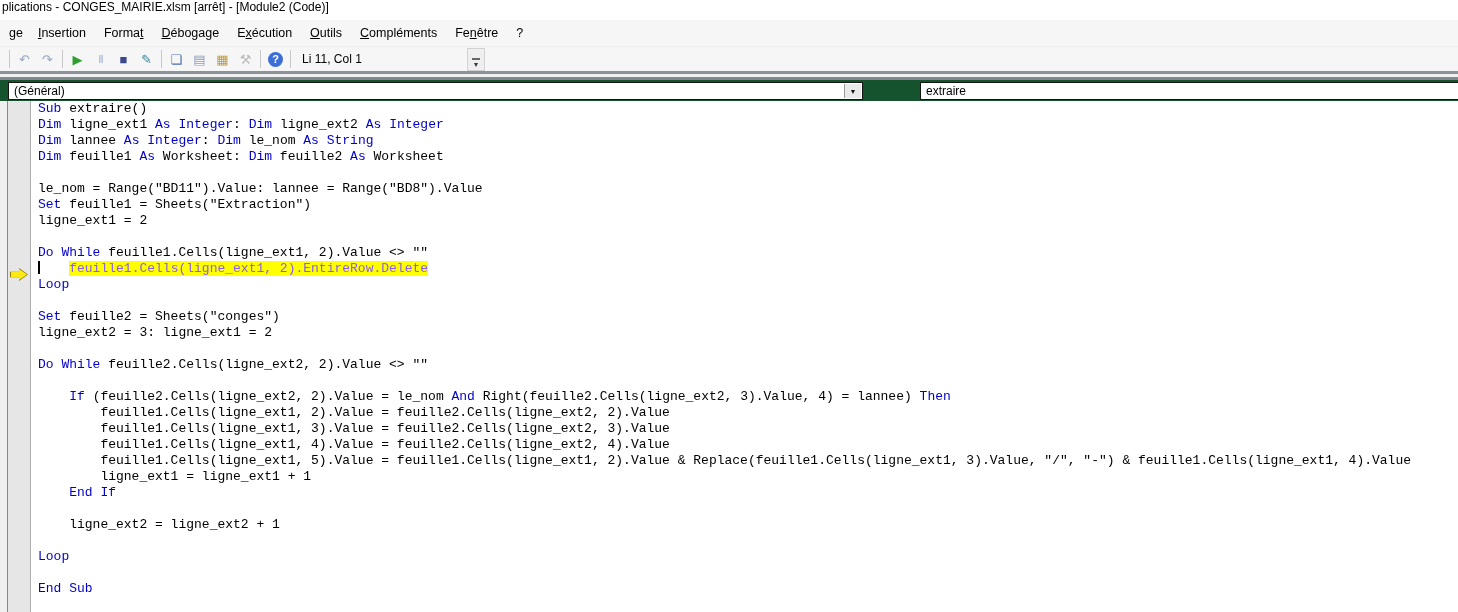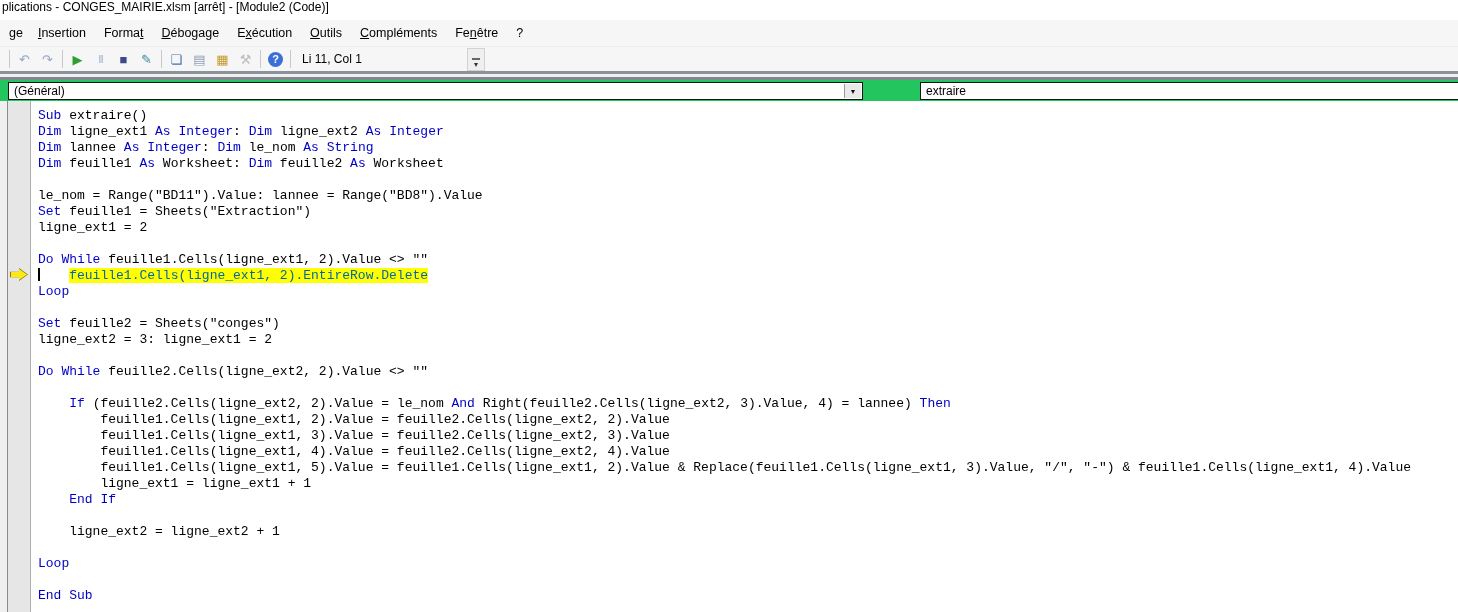--- a/index.html
+++ b/index.html
@@ -27,41 +27,41 @@
     justify-content:center;font-size:11px;font-weight:bold;}
   .poslabel{font-size:12px;margin-left:8px;white-space:pre;}
   .overflow{position:absolute;left:467px;top:1px;width:16px;height:21px;
     display:flex;flex-direction:column;align-items:center;justify-content:flex-end;
     border:1px solid #d2d2d2;background:#efefef;}
   .ofl-bar{width:8px;height:2px;background:#666;margin-bottom:2px;}
   .ofl-chev{font-size:8px;color:#333;line-height:6px;margin-bottom:2px;}
   
   .dockedge{height:9px;background:linear-gradient(#8d929a 0 3px,#f0f0f0 3px 6px,#83888f 6px 9px);}
   
-  .procbar{height:22px;background:#22c55e;position:relative;}
+  .procbar{height:22px;background:#14532d;position:relative;}
   .combo{position:absolute;top:2px;height:18px;background:#fff;border:1px solid #141414;
     display:flex;align-items:center;font-size:12px;padding-left:5px;box-sizing:border-box;
     white-space:pre;overflow:hidden;}
   .combo-general{left:8px;width:855px;}
   .combo-proc{left:920px;width:648px;}
   .combo-btn{position:absolute;right:1px;top:1px;bottom:1px;width:16px;background:#e9e9e9;
     border-left:1px solid #9a9a9a;display:flex;align-items:center;justify-content:center;
     font-size:7px;color:#111;}
   
   .codearea{position:absolute;top:101px;left:0;width:1458px;height:511px;background:#fff;}
   .leftframe{position:absolute;left:0;top:0;bottom:0;width:8px;background:#f0f0f0;
     border-right:1px solid #8a8a8a;box-sizing:border-box;}
   .margin{position:absolute;left:8px;top:0;bottom:0;width:23px;background:#e6e6e6;
     border-right:1px solid #adadad;box-sizing:border-box;}
   .code{position:absolute;left:31px;top:0;right:0;bottom:0;overflow:hidden;
     font-family:"Liberation Mono","DejaVu Sans Mono",monospace;font-size:13px;
-    line-height:16px;padding:7px 0 0 7px;white-space:pre;}
+    line-height:16px;padding:0 0 0 7px;white-space:pre;}
   .codeline{height:16px;}
   .kw{color:#0000C8;}
-  .hl{background:#FFFF00;color:#0369a1;}
+  .hl{background:#FFFF00;color:#8b5cf6;}
   .caret{display:inline-block;width:0;border-left:2px solid #000;height:13px;
     vertical-align:-2px;margin-right:-2px;}
   .exec-arrow-outer{position:absolute;left:10px;width:18px;height:13px;background:#8a7a10;
     clip-path:polygon(0 28%,50% 28%,50% 0,100% 50%,50% 100%,50% 72%,0 72%);}
   .exec-arrow-inner{position:absolute;left:1px;top:1px;width:16px;height:11px;background:#ffe912;
     clip-path:polygon(0 28%,50% 28%,50% 0,100% 50%,50% 100%,50% 72%,0 72%);}
 </style>
 </head>
 <body>
 

